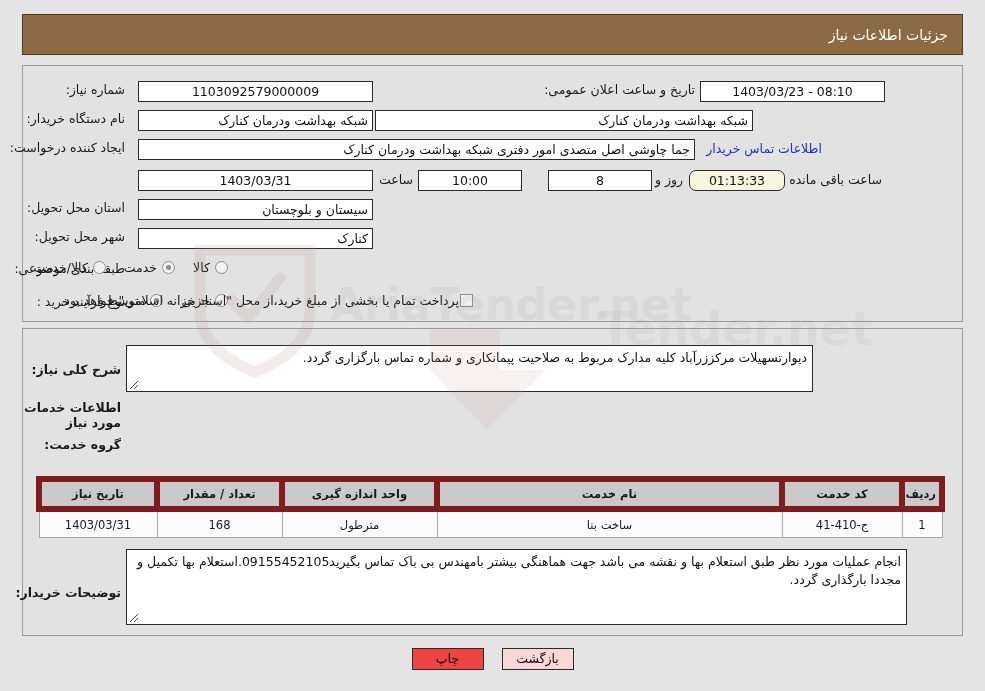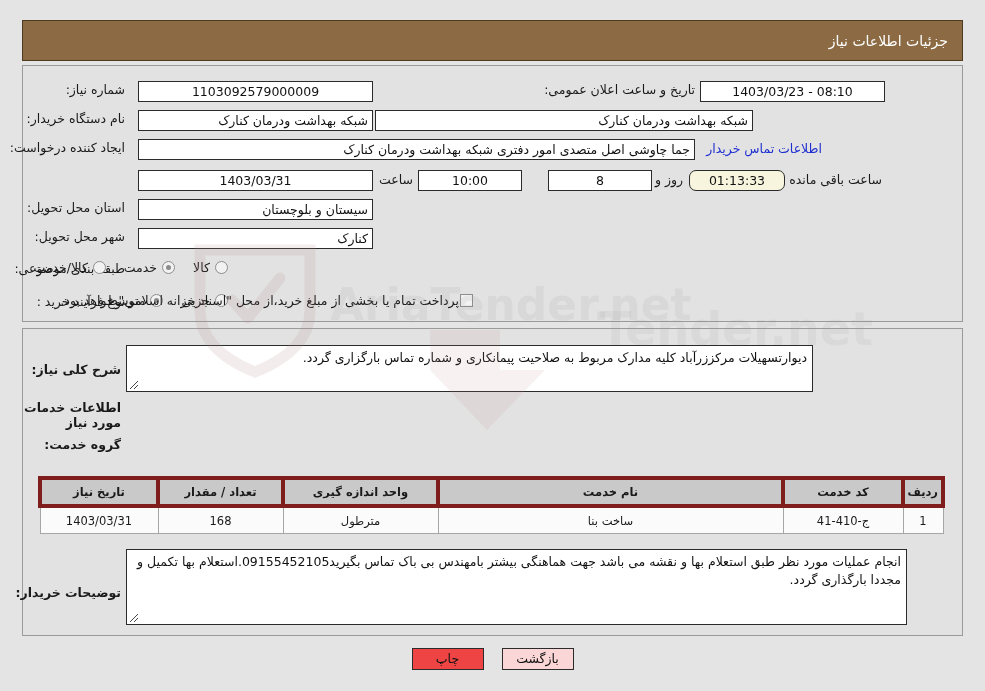--- a/index.html
+++ b/index.html
@@ -24,21 +24,21 @@
     left: 0; top: 0;
     width: 985px; height: 691px;
     pointer-events: none;
     z-index: 5;
   }
 
   
   .header-bar {
     position: absolute;
     right: 22px;
-    top: 20px;
+    top: 14px;
     width: 941px;
     height: 41px;
     background: #8c6b44;
     border: 1px solid #4e3a21;
     box-sizing: border-box;
     display: flex;
     align-items: center;
     justify-content: flex-start;
     padding-right: 14px;
   }
@@ -172,21 +172,21 @@
     top: 476px;
     width: 903px;
   }
   table.items {
     border-collapse: collapse;
     width: 100%;
     table-layout: fixed;
   }
   table.items th {
     background: #c9c9c9;
-    border: 4px solid #7f1d1d;
+    border: 6px solid #7f1d1d;
     font-size: 11.5px;
     font-weight: bold;
     color: #1a1a1a;
     height: 24px;
     padding: 0 3px;
   }
   table.items td {
     background: #fbfbfb;
     border: 1px solid #a6a6a6;
     font-size: 11.5px;

